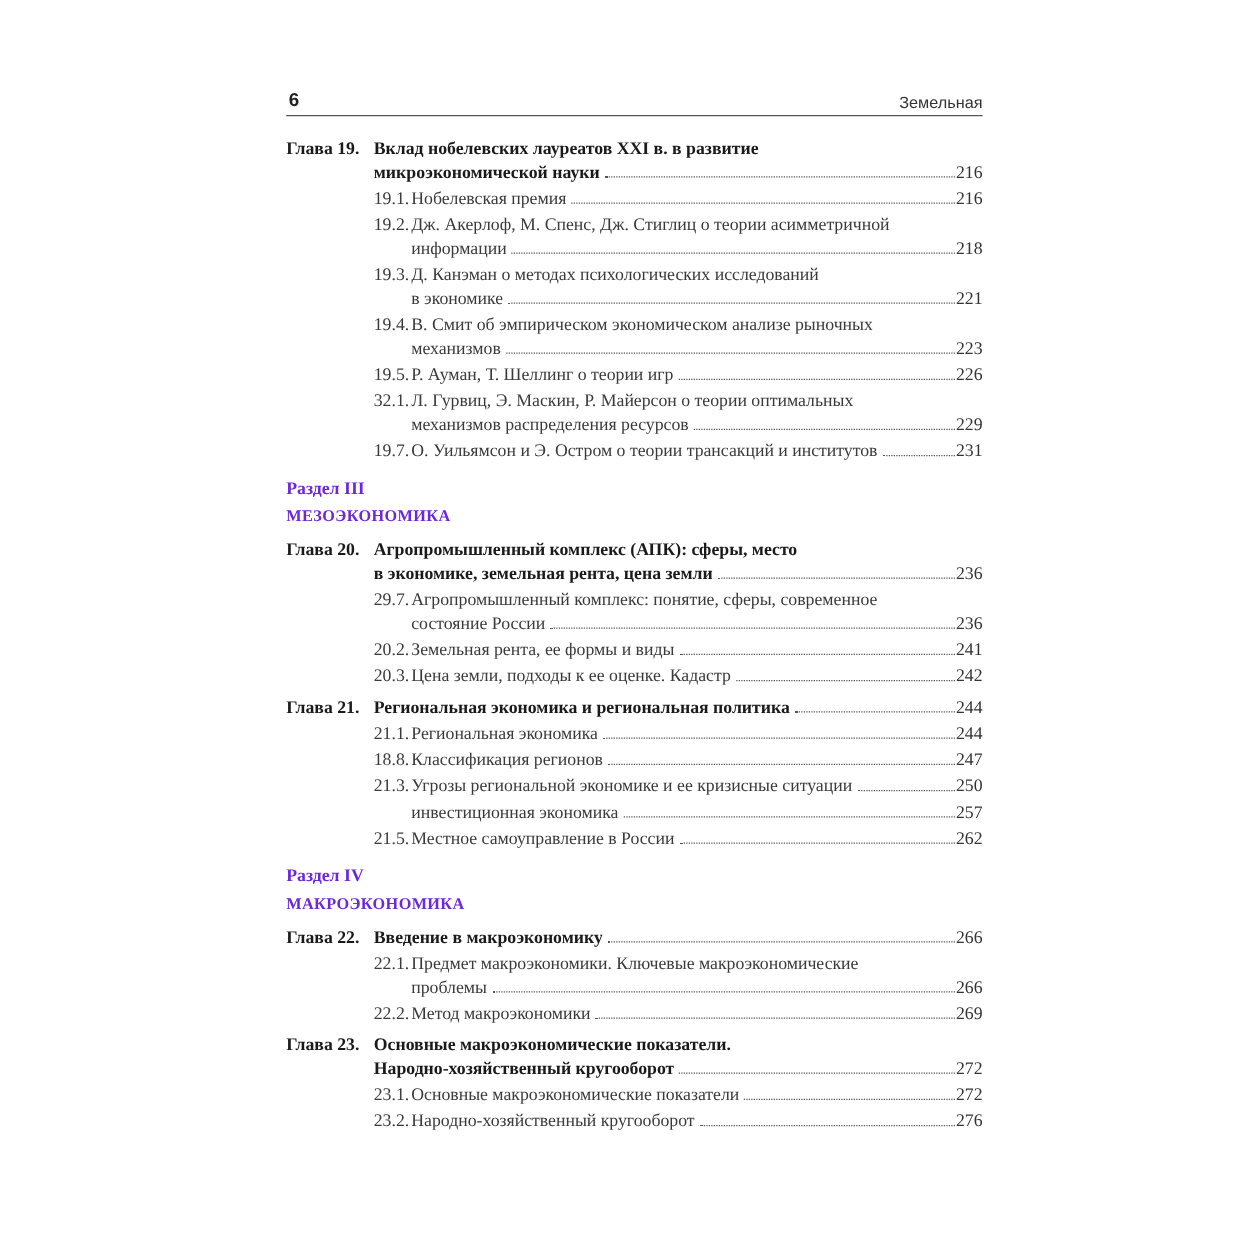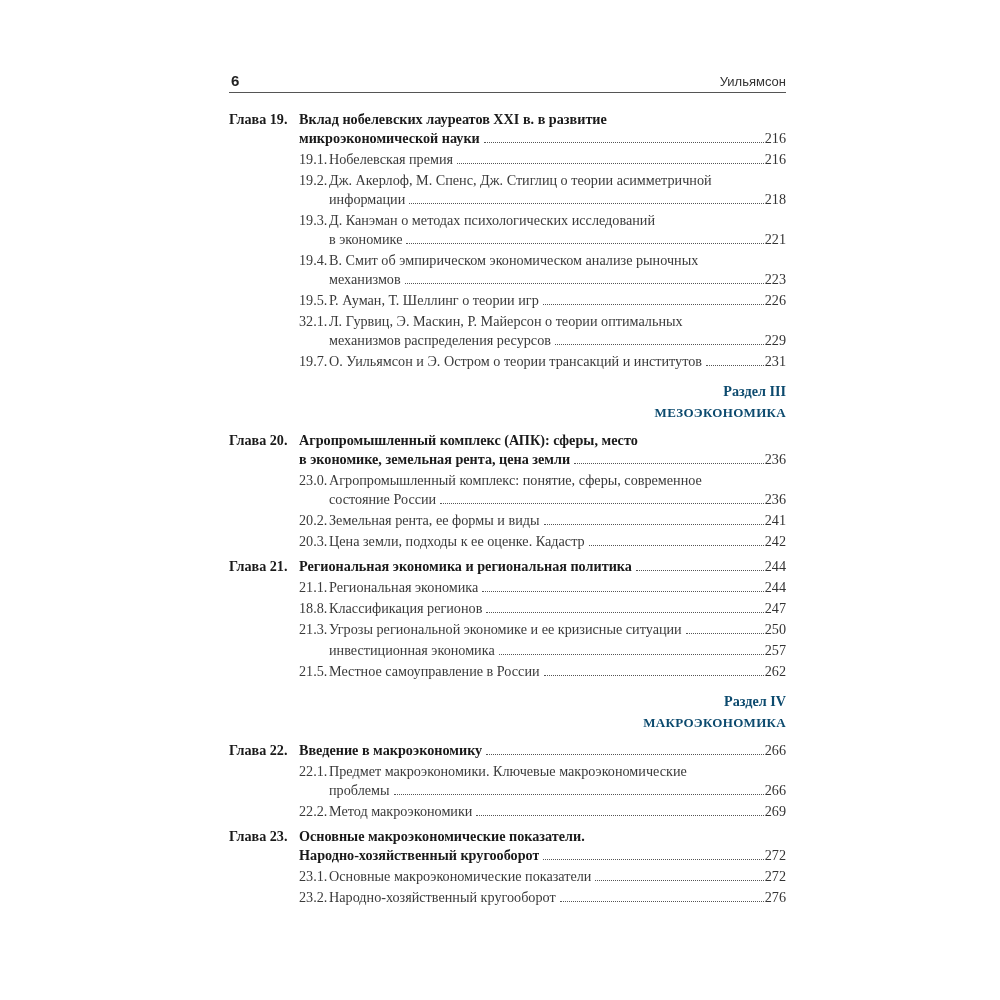--- a/index.html
+++ b/index.html
@@ -18,31 +18,31 @@
     .sub { color: #3a3a3a; }
     .sub .indent { flex: 0 0 70px; }
     .sub .num { flex: 0 0 30px; }
     .cont .indent { flex: 0 0 100px; }
     .chap-cont .indent { flex: 0 0 70px; }
     .txt { flex: 0 1 auto; overflow: hidden; }
     .dots { flex: 1 1 auto; border-bottom: 1px dotted #555; margin: 0 1px 4px 4px; min-width: 10px; }
     .pg { flex: 0 0 auto; font-weight: normal; color: #333; }
     .gap-s { height: 2px; }
     .gap-chap { height: 6px; }
-    .section { text-align: right; font-weight: bold; color: #0c4a6e; }
+    .section { text-align: left; font-weight: bold; color: #6d28d9; }
     .section .sec-label { font-size: 14.2px; line-height: 20px; margin-top: 10px; }
     .section .sec-title { font-size: 13px; line-height: 24px; letter-spacing: 0.3px; margin-bottom: 6px; }
   </style>
 </head>
 <body>
 
 <div class="page">
   <div class="header">
     <span class="page-num">6</span>
-    <span class="running-title">Уильямсон</span>
+    <span class="running-title">Земельная</span>
   </div>
 
   <div class="toc">
 
     <div>
       <div class="line chap">
         <span class="chap-label">Глава 19.</span>
         <span class="txt">Вклад нобелевских лауреатов XXI в. в развитие</span>
       </div>
       <div class="line chap chap-cont">
@@ -137,21 +137,21 @@
       </div>
       <div class="line chap chap-cont">
         <span class="indent"></span>
         <span class="txt">в экономике, земельная рента, цена земли</span>
         <span class="dots"></span>
         <span class="pg">236</span>
       </div>
       <div class="gap-s"></div>
       <div class="line sub">
         <span class="indent"></span>
-          <span class="num">23.0.</span>
+          <span class="num">29.7.</span>
         <span class="txt">Агропромышленный комплекс: понятие, сферы, современное</span>
       </div>
       <div class="line sub cont">
         <span class="indent"></span>
         <span class="txt">состояние России</span>
         <span class="dots"></span>
         <span class="pg">236</span>
       </div>
       <div class="gap-s"></div>
       <div class="line sub">

